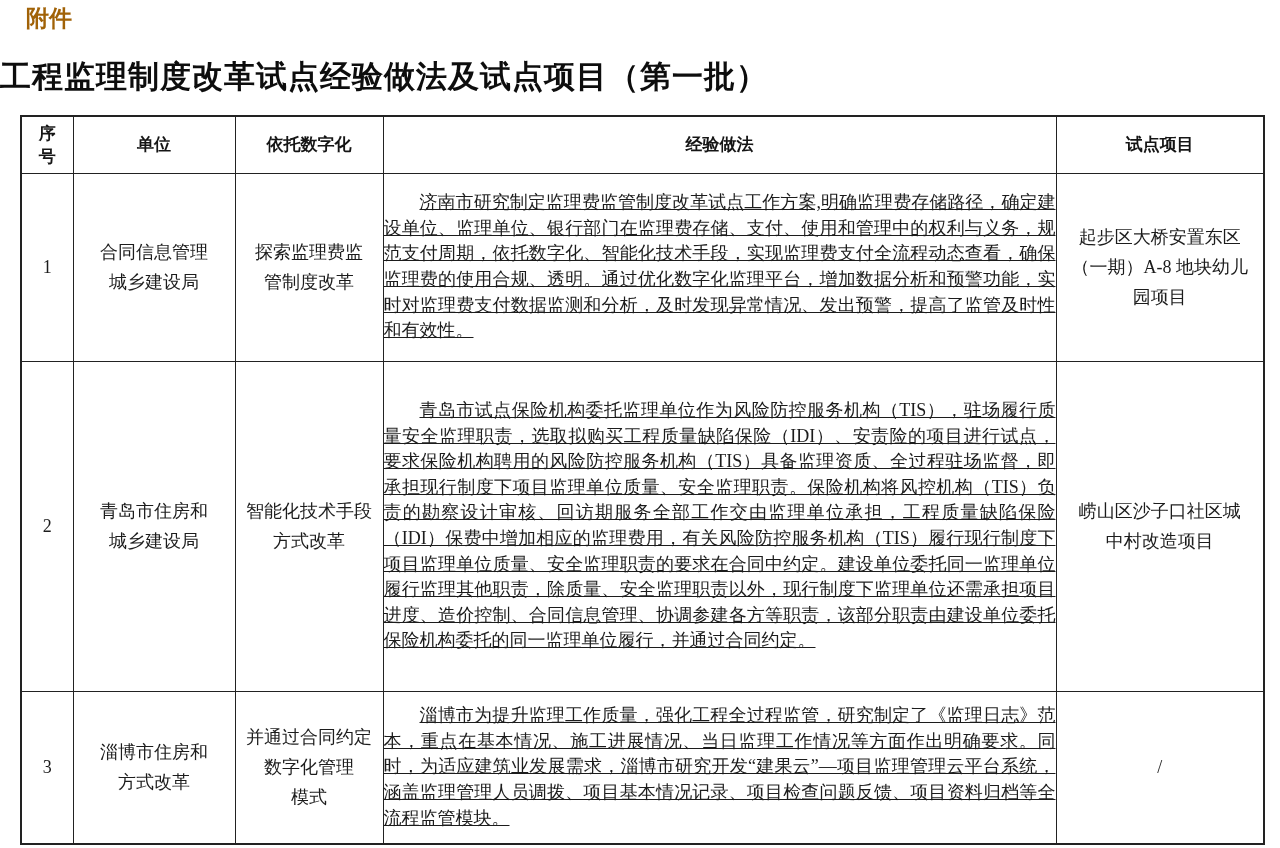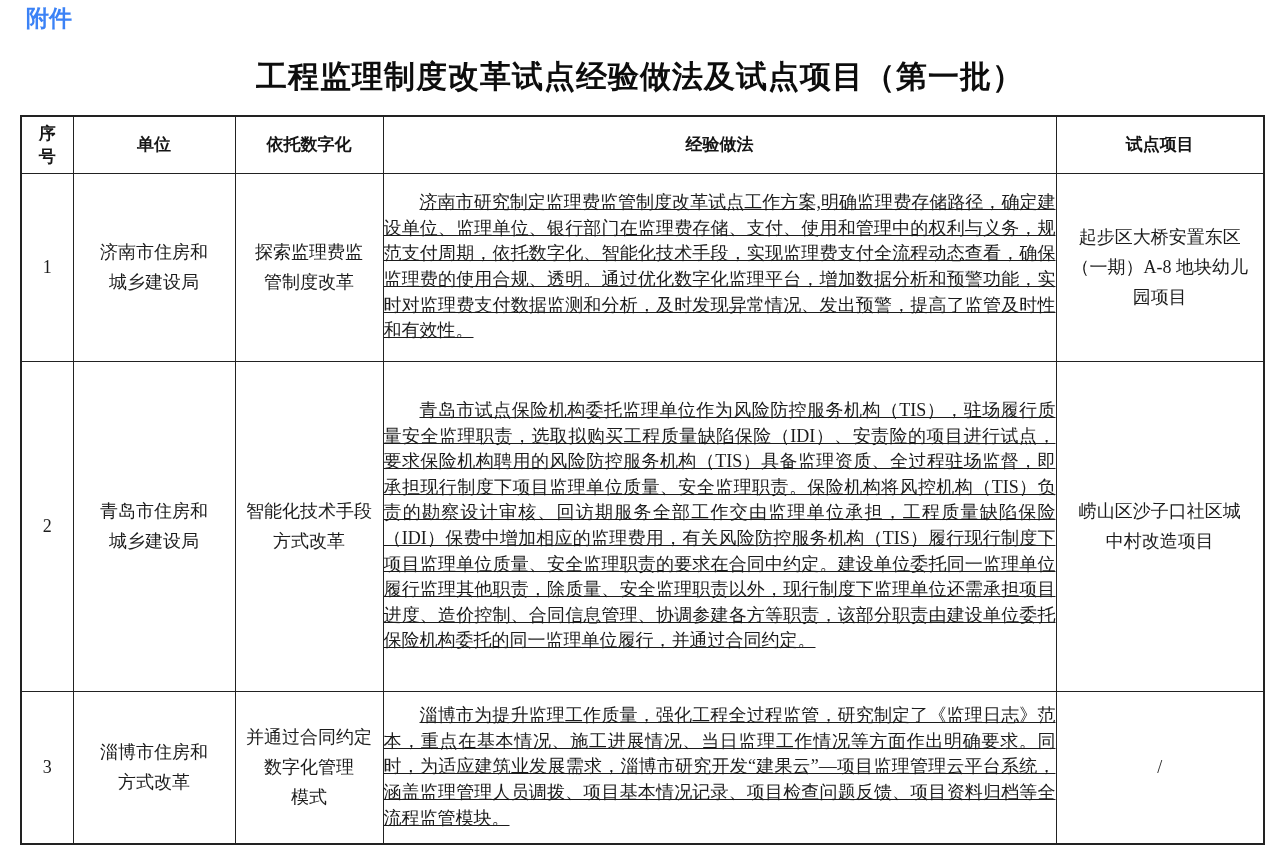--- a/index.html
+++ b/index.html
@@ -16,29 +16,29 @@
     overflow: hidden;
     font-family: "Liberation Serif", "DejaVu Serif", serif;
   }
   .attachment {
     position: absolute;
     top: 3px;
     left: 26px;
     font-size: 23px;
     font-weight: bold;
     font-family: "Liberation Sans", "DejaVu Sans", sans-serif;
-    color: #3b82f6;
+    color: #a16207;
   }
   .doc-title {
     position: absolute;
     top: 56px;
     left: 0;
     width: 100%;
     margin: 0;
-    text-align: center;
+    text-align: left;
     font-size: 31px;
     font-weight: bold;
     letter-spacing: 1px;
     font-family: "Liberation Serif", "DejaVu Serif", serif;
     color: #0d0d0d;
   }
   table.pilot {
     position: absolute;
     top: 115px;
     left: 20px;
@@ -112,21 +112,21 @@
 号</th>
         <th class="prewrap">单位</th>
         <th class="prewrap">依托数字化</th>
         <th class="prewrap">经验做法</th>
         <th class="prewrap">试点项目</th>
       </tr>
     </thead>
     <tbody>
       <tr class="r1">
         <td class="c-no">1</td>
-        <td class="c-center prewrap">济南市住房和
+        <td class="c-center prewrap">合同信息管理
 城乡建设局</td>
         <td class="c-center prewrap">探索监理费监
 管制度改革</td>
         <td class="c-practice">
           <p class="para">济南市研究制定监理费监管制度改革试点工作方案,明确监理费存储路径，确定建设单位、监理单位、银行部门在监理费存储、支付、使用和管理中的权利与义务，规范支付周期，依托数字化、智能化技术手段，实现监理费支付全流程动态查看，确保监理费的使用合规、透明。通过优化数字化监理平台，增加数据分析和预警功能，实时对监理费支付数据监测和分析，及时发现异常情况、发出预警，提高了监管及时性和有效性。</p>
         </td>
         <td class="c-center prewrap">起步区大桥安置东区
 （一期）A-8 地块幼儿
 园项目</td>
       </tr>

